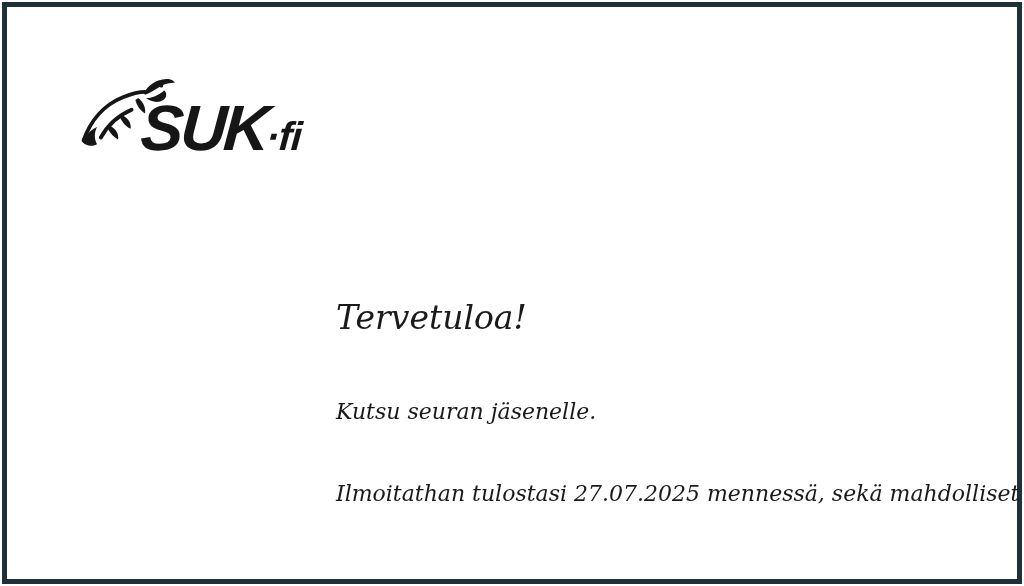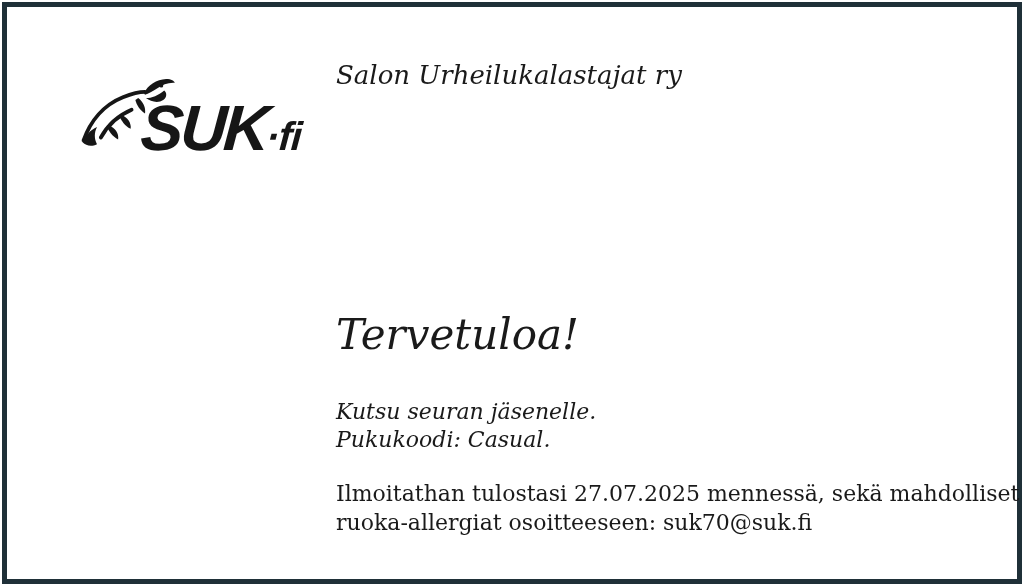--- a/index.html
+++ b/index.html
@@ -48,30 +48,30 @@
   .title {
     top: 100px;
     font-style: italic; font-weight: bold;
     font-size: 45px; line-height: 1.1; letter-spacing: 1px;
   }
   .details {
     top: 169px;
     font-style: italic; font-size: 23px; line-height: 28px;
   }
   .welcome {
-    top: 310px;
-    font-style: italic; font-size: 42px; line-height: 1.2;
+    top: 298px;
+    font-style: italic; font-size: 33px; line-height: 1.2;
   }
   .notes {
     top: 398px;
     font-style: italic; font-size: 22px; line-height: 28px;
   }
   .rsvp {
     top: 479px;
-    font-size: 22px; line-height: 29px;
+    font-style: italic; font-size: 22px; line-height: 29px;
   }
 </style>
 </head>
 <body>
 
 <div class="page">
 
   <div class="frame"></div>
 
   <div class="logo">
@@ -86,29 +86,26 @@
         <circle cx="184" cy="18" r="4"></circle>
         <path d="M136,44 C146,52 152,64 150,76 C140,70 132,58 130,48 Z"></path>
         <path d="M100,78 C114,84 122,96 120,108 C108,102 100,90 96,80 Z"></path>
         <path d="M74,100 C88,106 96,118 94,130 C82,124 74,112 70,102 Z"></path>
         <path d="M20,136 C26,122 36,110 50,104 C44,116 44,128 50,140 C38,146 27,143 20,136 Z"></path>
       </g>
     </svg>
     <div class="logo-text"><span>SUK</span><span class="suffix">·fi</span></div>
   </div>
 
-  <div class="col org-name">Salon Urheilukalastajat ry</div>
 
 
 
   <div class="col welcome">Tervetuloa!</div>
 
   <div class="col notes">
     <div>Kutsu seuran jäsenelle.</div>
-    <div>Pukukoodi: Casual.</div>
   </div>
 
   <div class="col rsvp">
     <div>Ilmoitathan tulostasi 27.07.2025 mennessä, sekä mahdolliset</div>
-    <div>ruoka-allergiat osoitteeseen: suk70@suk.fi</div>
   </div>
 
 </div>
 
 </body></html>

